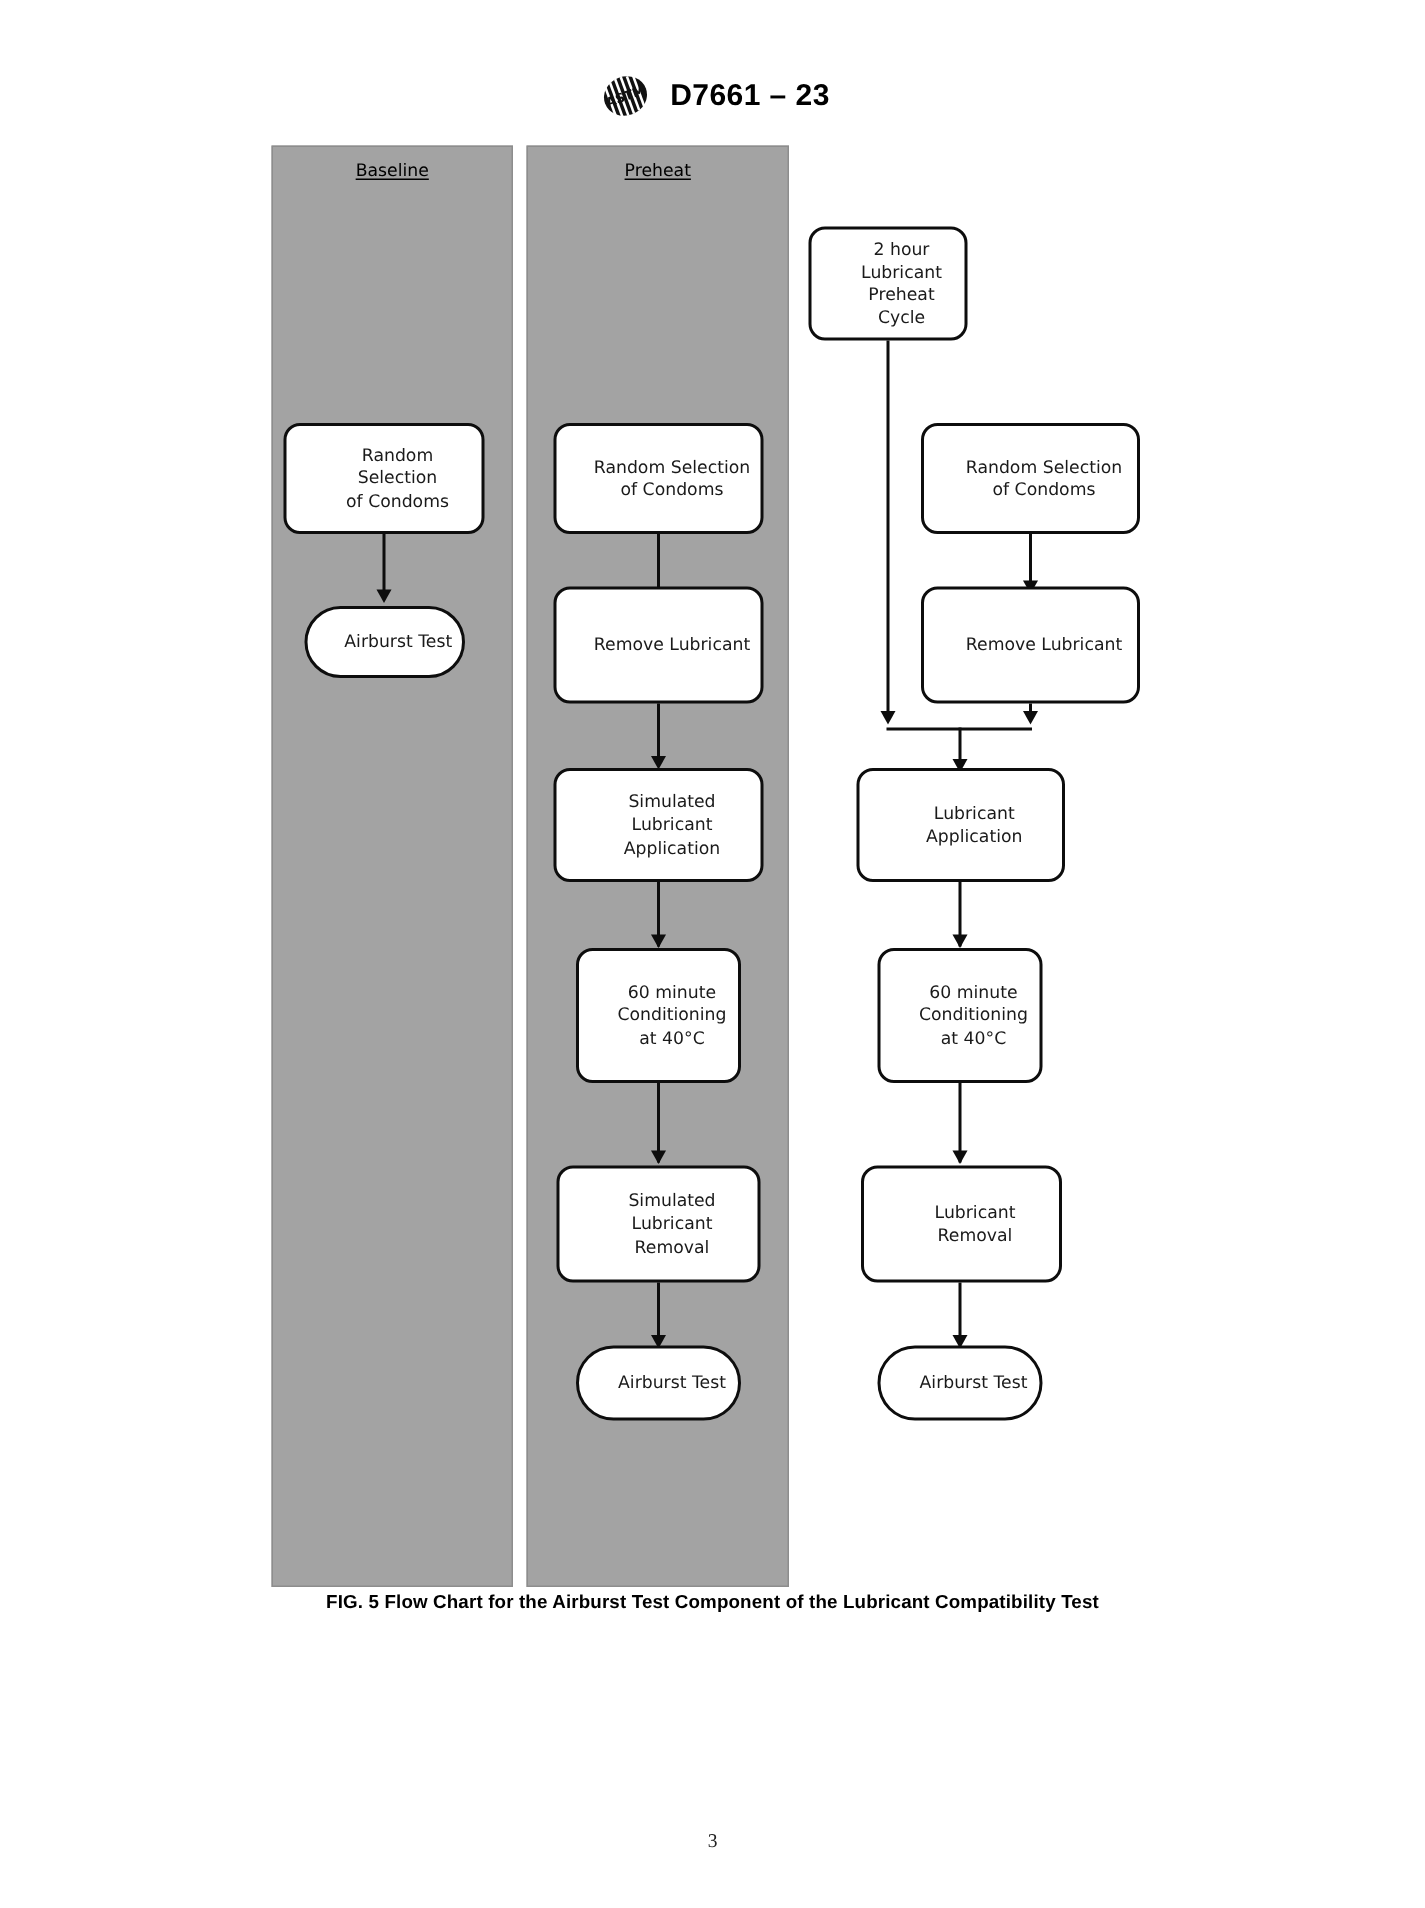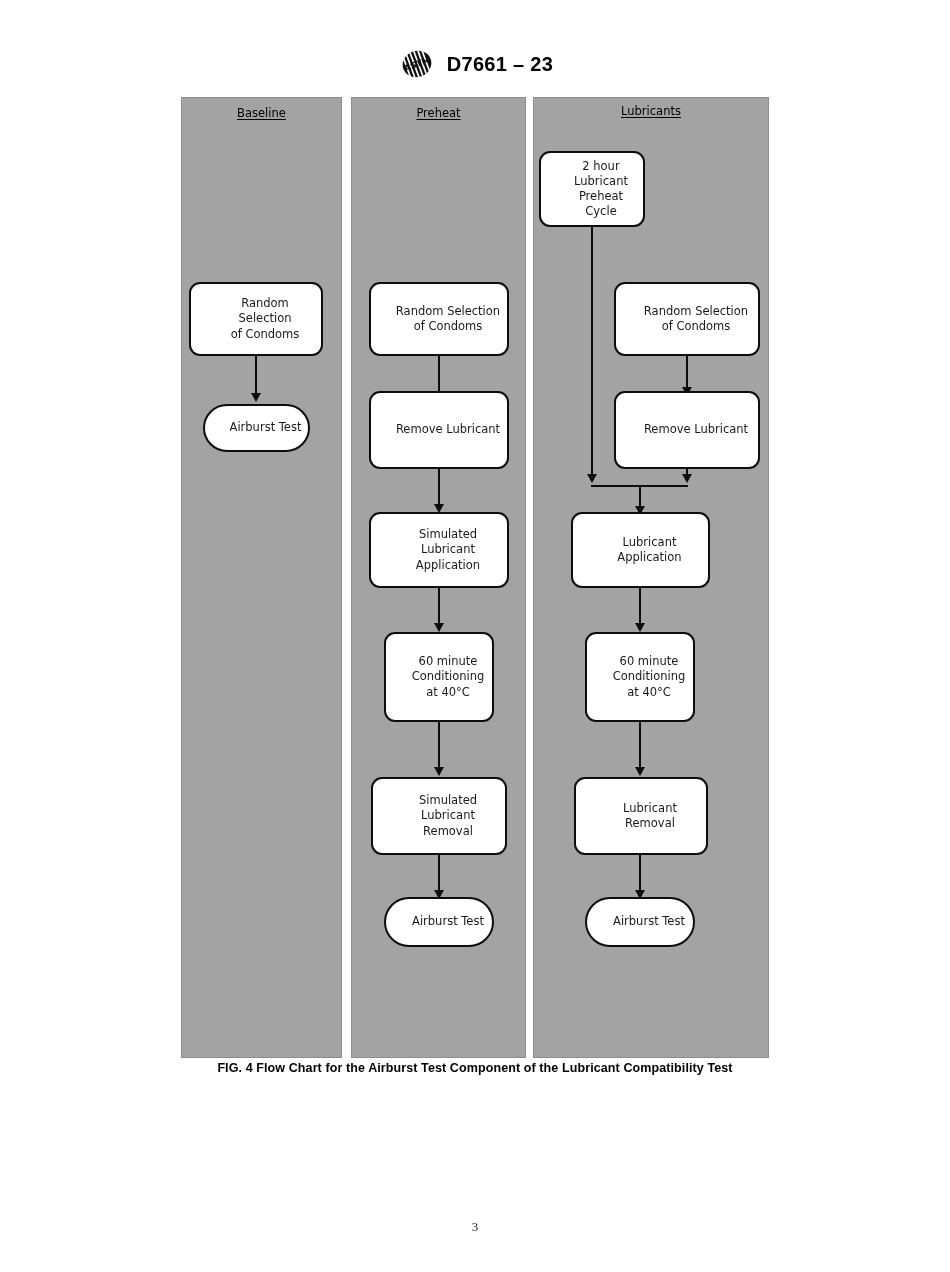--- a/index.html
+++ b/index.html
@@ -203,23 +203,20 @@
   <div class="node" style="left:190px; top:680px; width:136px; height:78px;">
     <span>Simulated<br>Lubricant Removal</span>
   </div>
   <div class="conn v" style="left:257px; top:758px; height:42px;"></div>
   <div class="arrowhead" style="left:253px; top:793px;"></div>
 
   <div class="node pill" style="left:203px; top:800px; width:110px; height:50px;">
     <span>Airburst Test</span>
   </div>
 
-  <div class="panel panel-lubes">
-    <div class="panel-title">Lubricants</div>
-  </div>
 
   <div class="node" style="left:358px; top:54px; width:106px; height:76px;">
     <span>2 hour<br>Lubricant<br>Preheat Cycle</span>
   </div>
 
   <div class="conn v" style="left:410px; top:130px; height:250px;"></div>
   <div class="arrowhead" style="left:406px; top:377px;"></div>
 
   <div class="node" style="left:433px; top:185px; width:146px; height:74px;">
     <span>Random Selection<br>of Condoms</span>
@@ -254,15 +251,15 @@
   </div>
   <div class="conn v" style="left:458px; top:758px; height:42px;"></div>
   <div class="arrowhead" style="left:454px; top:793px;"></div>
 
   <div class="node pill" style="left:404px; top:800px; width:110px; height:50px;">
     <span>Airburst Test</span>
   </div>
 
 </div>
 
-<div class="fig-caption">FIG. 4 Flow Chart for the Airburst Test Component of the Lubricant Compatibility Test</div>
+<div class="fig-caption">FIG. 5 Flow Chart for the Airburst Test Component of the Lubricant Compatibility Test</div>
 
 <div class="page-number">3</div>
 
 </body></html>

